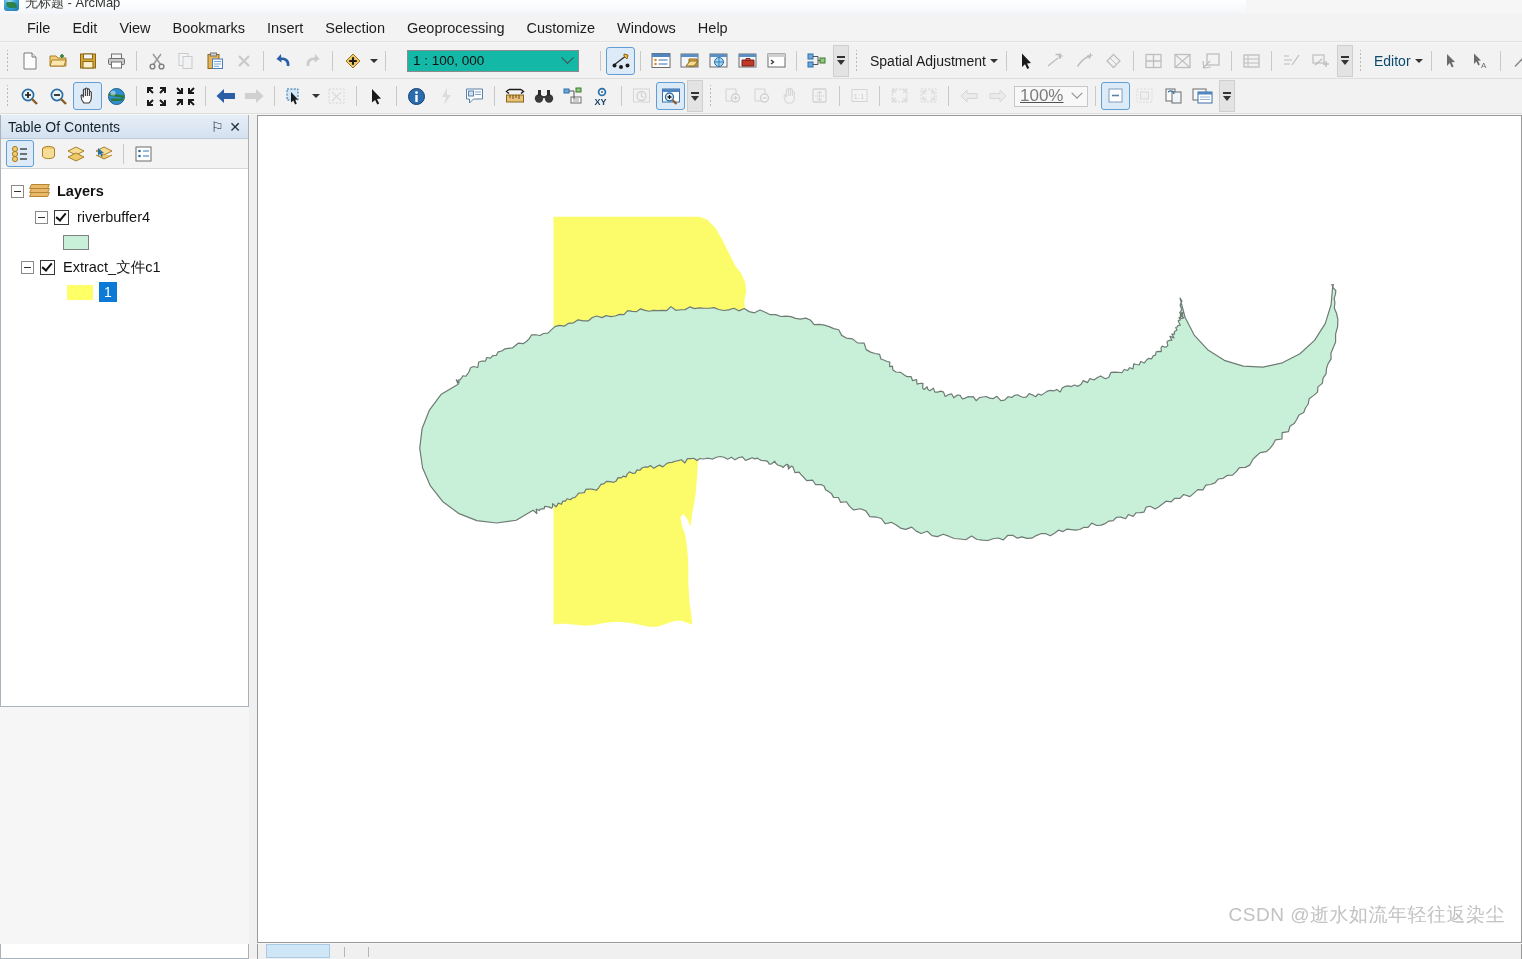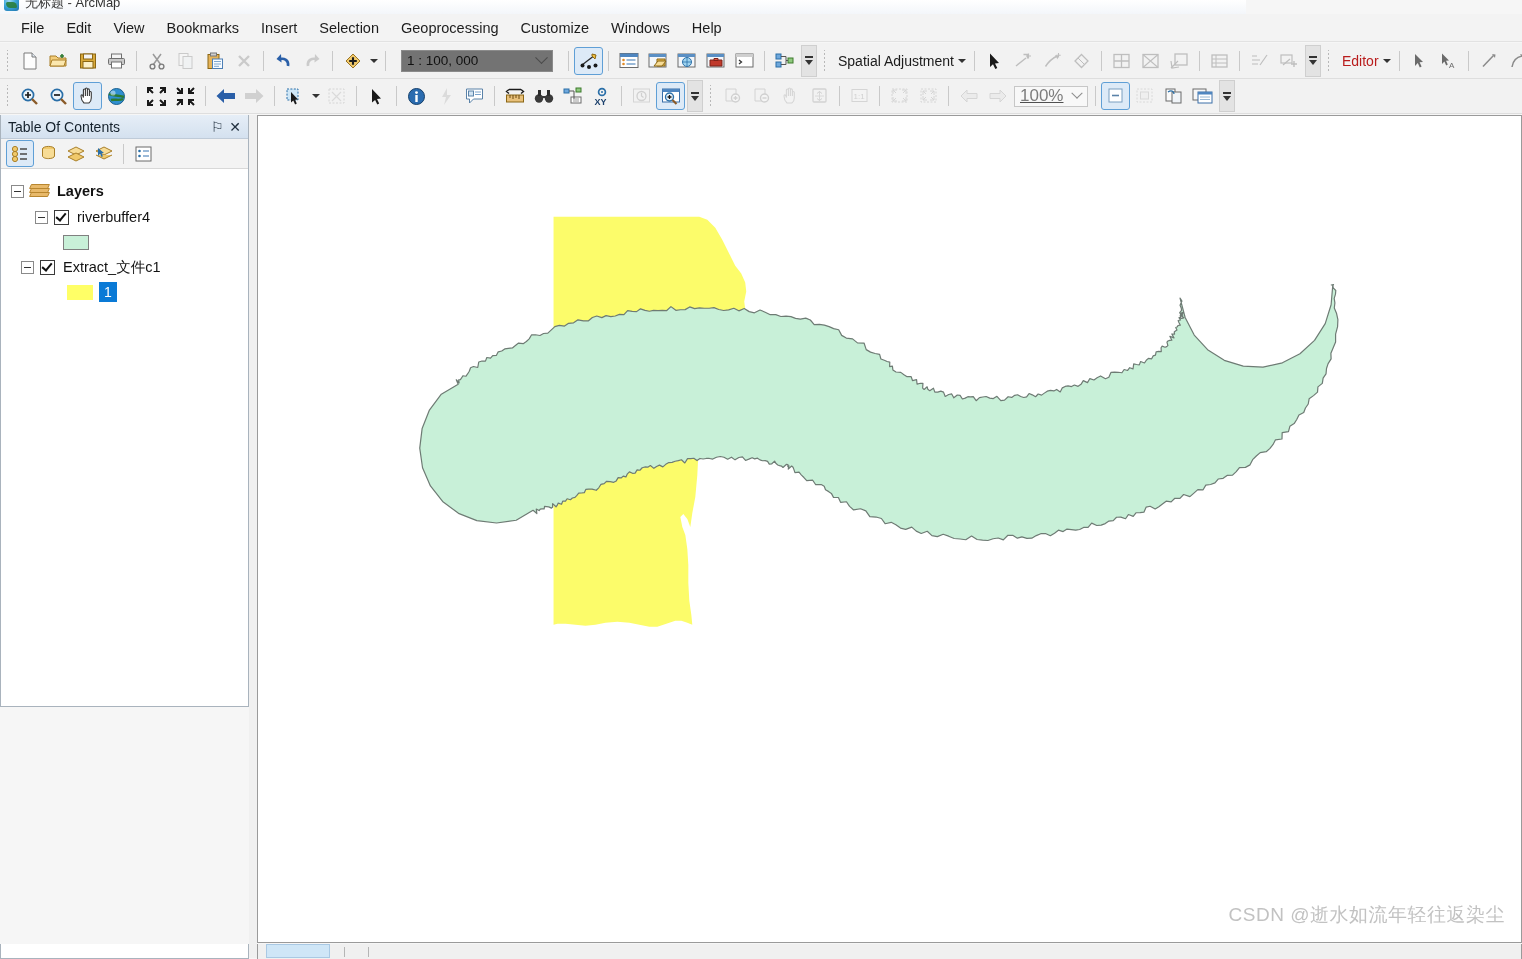--- a/index.html
+++ b/index.html
@@ -28,21 +28,21 @@
   }
   .tb-logo::after{
     content:"";position:absolute;left:2px;top:6px;width:11px;height:6px;
     background:#2a7f3f;border-radius:2px 6px 2px 6px;opacity:.92;
   }
 
   
   .menubar{
     position:absolute;left:0;top:14px;width:1522px;height:28px;
     background:#f3f3f3;border-bottom:1px solid #e2e2e2;
-    display:flex;align-items:center;padding-left:10px;box-sizing:border-box;
+    display:flex;align-items:center;padding-left:16px;box-sizing:border-box;
   }
   .menubar .mi{
     padding:4px 11px;font-size:14.5px;color:#1d1d1d;cursor:default;border-radius:2px;
     white-space:nowrap;
   }
 
   
   .toolbar{
     position:absolute;left:0;width:1522px;height:36px;
     background:#f2f2f2;border-bottom:1px solid #dedede;
@@ -69,33 +69,33 @@
   }
   .drop::after{content:"";border-left:4px solid transparent;border-right:4px solid transparent;border-top:4px solid #333;}
   .overflow{
     width:14px;height:30px;flex:none;display:flex;flex-direction:column;align-items:center;justify-content:center;
     background:#e3e3e3;border:1px solid #cfcfcf;margin-left:2px;cursor:default;
   }
   .overflow::before{content:"";width:8px;height:2px;background:#333;margin-bottom:2px;}
   .overflow::after{content:"";border-left:4px solid transparent;border-right:4px solid transparent;border-top:5px solid #333;}
 
   .scalebox{
-    width:152px;height:22px;border:1px solid #8b8b8b;background:#737373;
-    display:flex;align-items:center;margin:0 10px;flex:none;box-sizing:border-box;
+    width:172px;height:22px;border:1px solid #8b8b8b;background:#14b8a6;
+    display:flex;align-items:center;margin:0 16px;flex:none;box-sizing:border-box;
   }
   .scalebox .val{flex:1;padding-left:5px;font-size:13.5px;color:#111;white-space:nowrap;}
   .scalebox .cv{width:22px;display:flex;align-items:center;justify-content:center;}
   .scalebox .cv::after{content:"";width:8px;height:8px;border-right:1.6px solid #4a4a4a;border-bottom:1.6px solid #4a4a4a;transform:rotate(45deg) translate(-2px,-2px);}
   .zoombox{width:74px;height:21px;border:1px solid #b9b9b9;background:#fafafa;display:flex;align-items:center;margin:0 2px;flex:none;box-sizing:border-box;opacity:.75;}
   .zoombox .val{flex:1;padding-left:5px;font-size:17px;color:#555;}
   .zoombox .cv{width:20px;display:flex;align-items:center;justify-content:center;}
   .zoombox .cv::after{content:"";width:7px;height:7px;border-right:1.5px solid #6a6a6a;border-bottom:1.5px solid #6a6a6a;transform:rotate(45deg) translate(-2px,-2px);}
 
   .tlabel{font-size:14px;color:#1b1b1b;padding:0 2px 0 6px;white-space:nowrap;cursor:default;}
-  .tlabel.ed{color:#b91c1c;}
+  .tlabel.ed{color:#0c4a6e;}
 
   
   .toc{
     position:absolute;left:0;top:115px;width:249px;height:592px;
     background:#fff;border:1px solid #a9b3bd;border-top:none;box-sizing:border-box;
   }
   .toc-header{
     height:24px;background:linear-gradient(#e6eef7,#d4e1ef);
     display:flex;align-items:center;padding:0 4px 0 7px;box-sizing:border-box;
     border-bottom:1px solid #bfcbd8;

